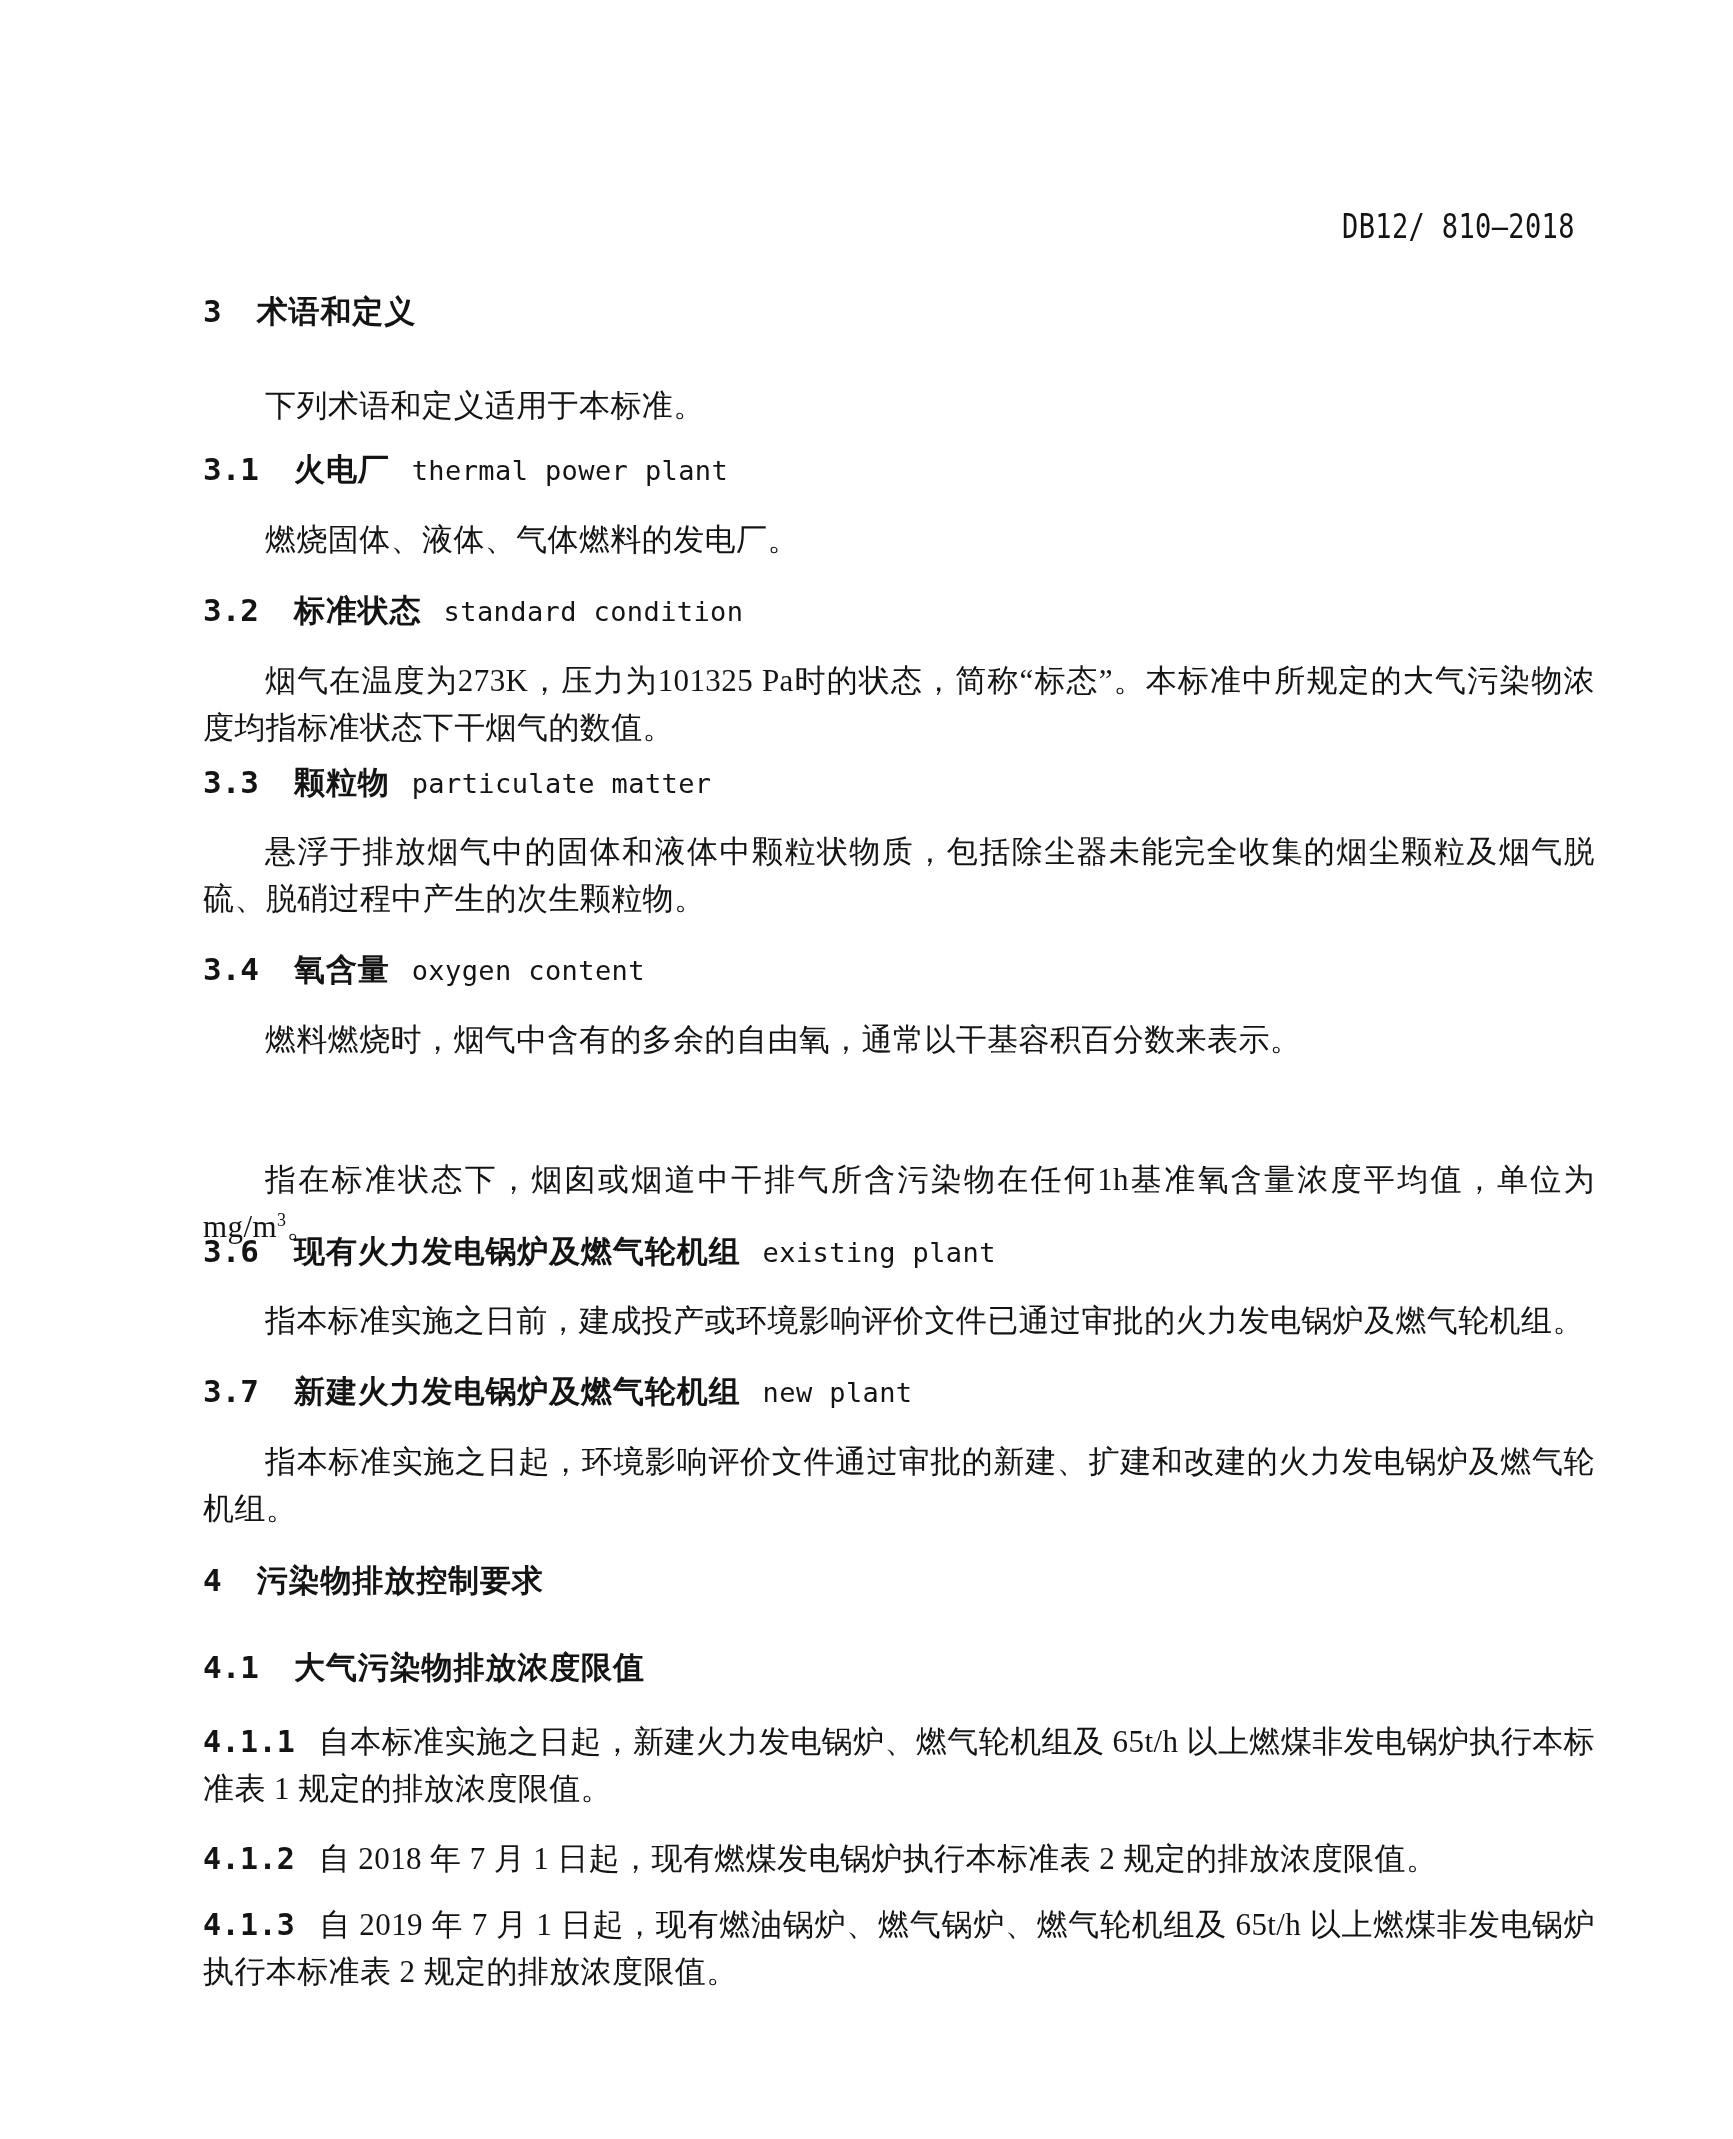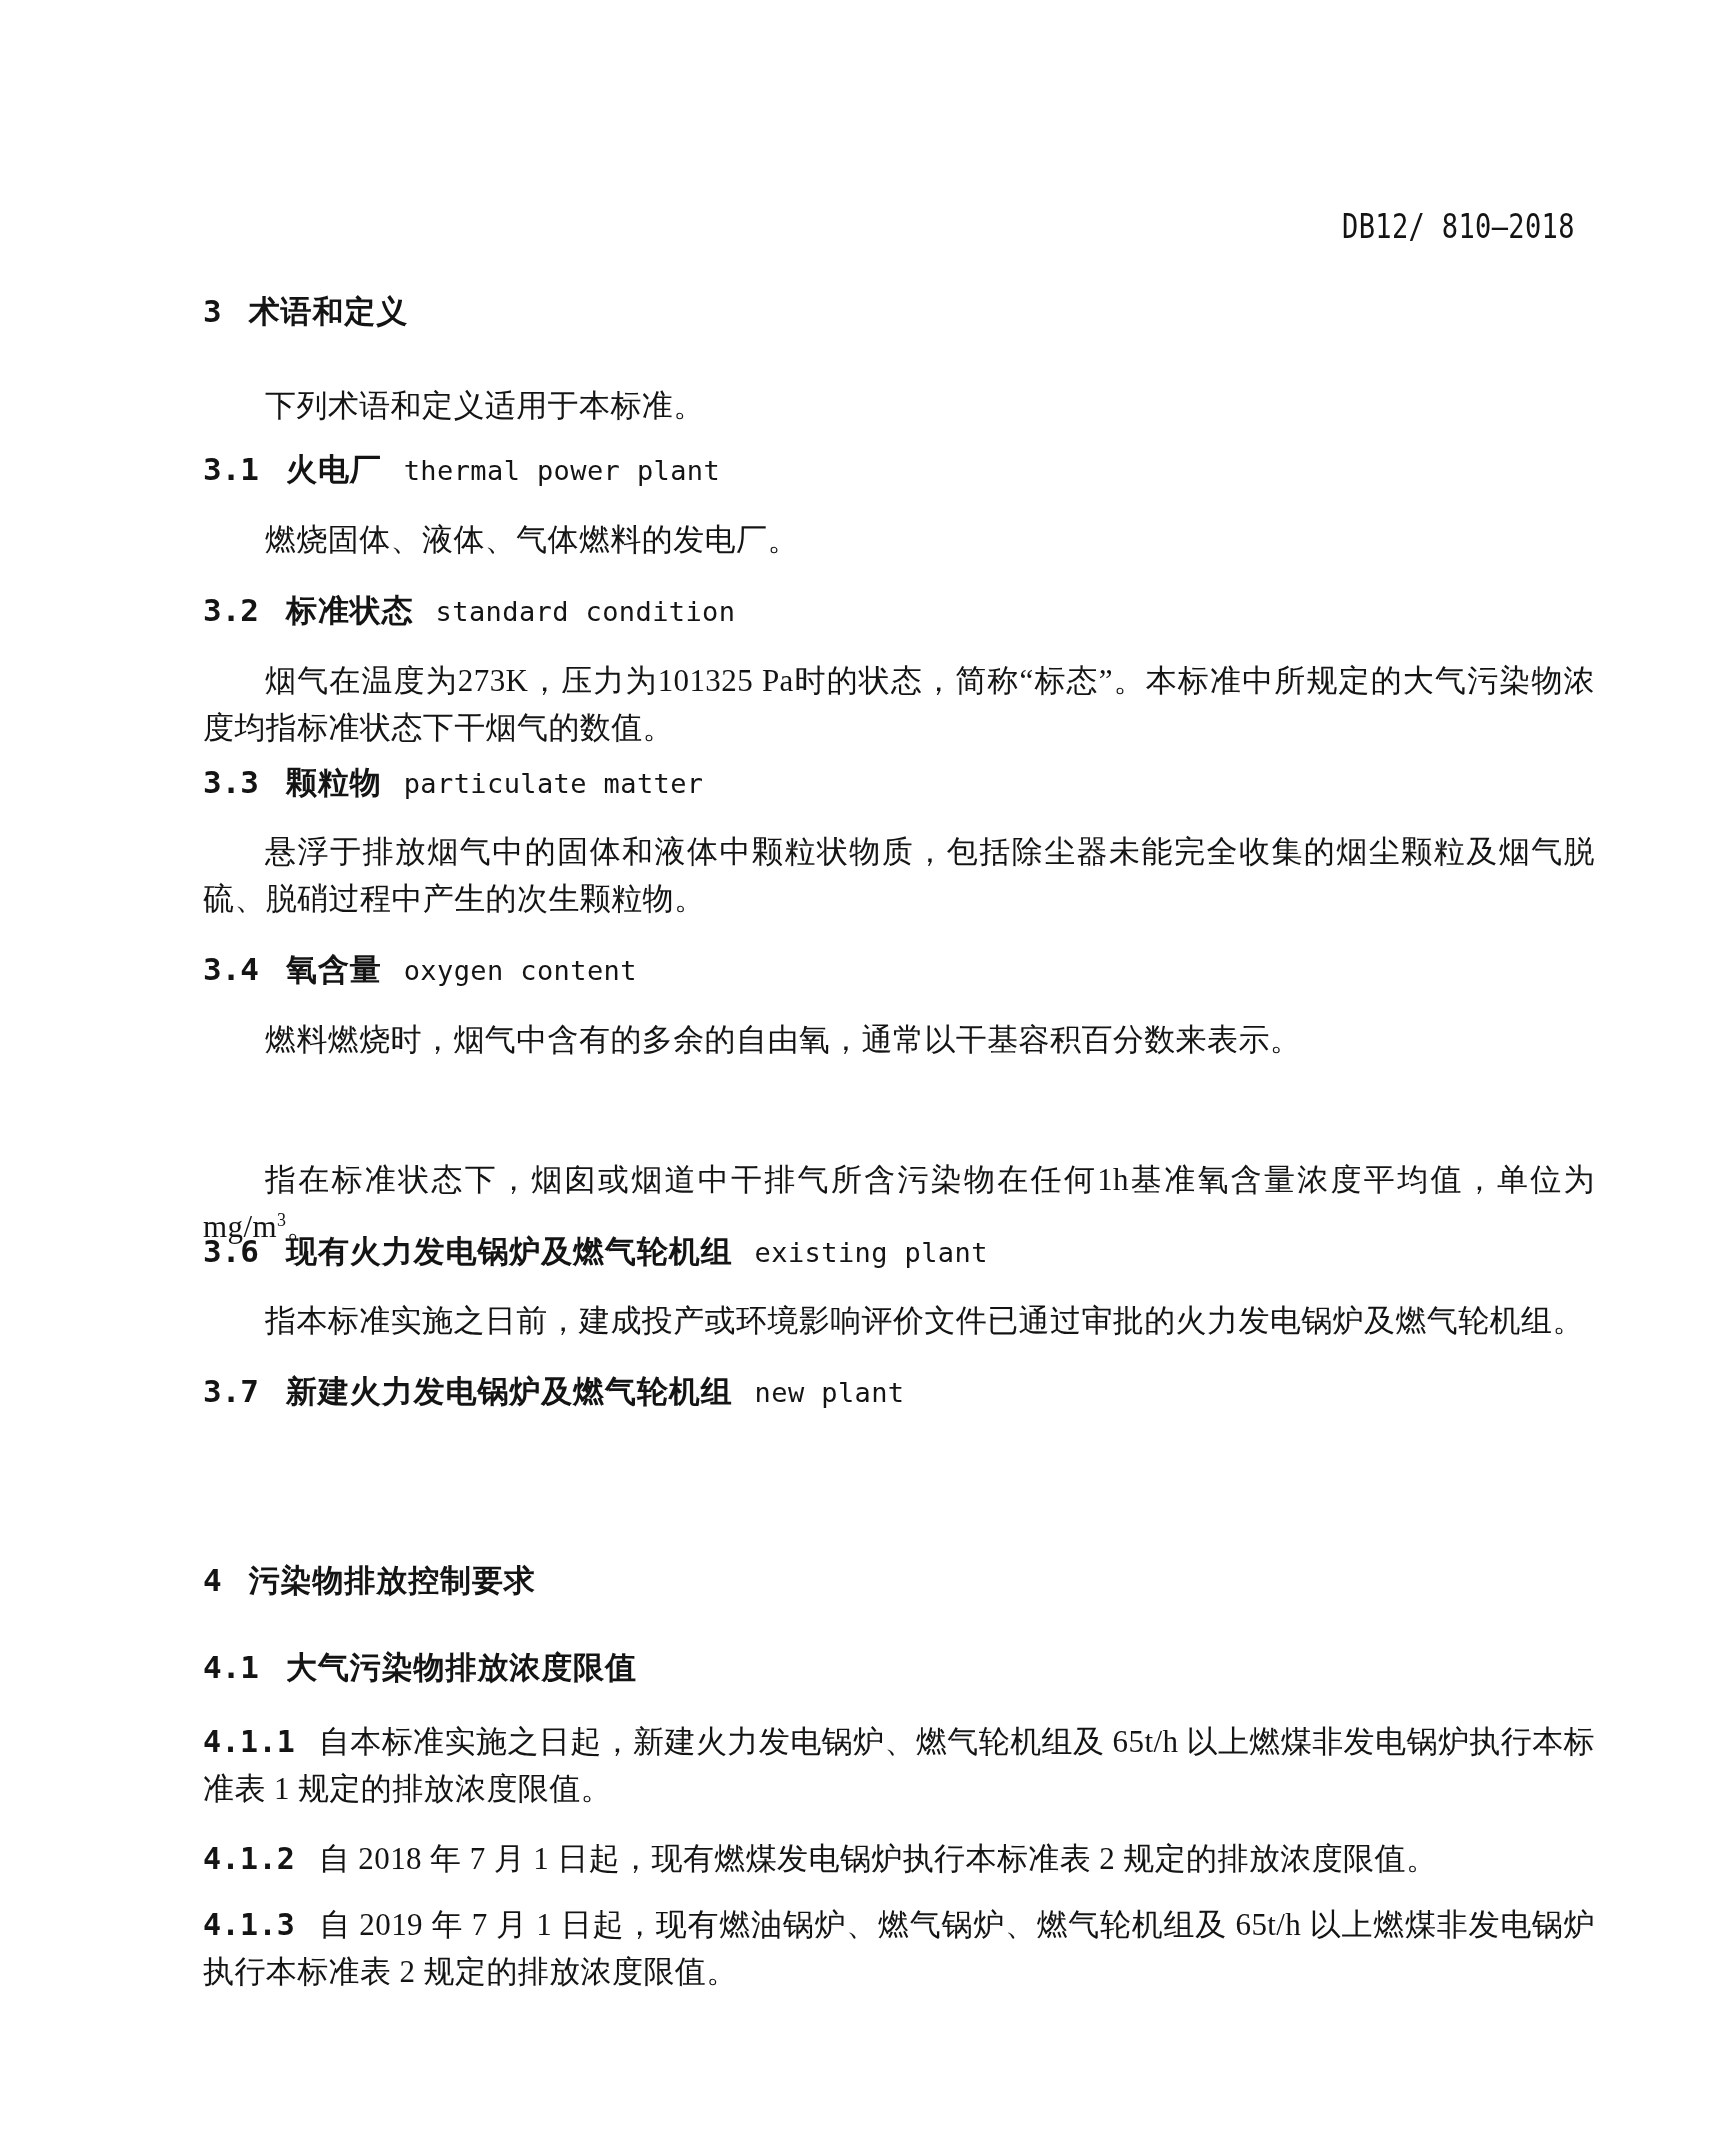--- a/index.html
+++ b/index.html
@@ -25,21 +25,21 @@
     left:203px;
     font-family:"DejaVu Sans","Liberation Sans",sans-serif;
     font-weight:700;
     font-size:31px;line-height:43px;
     white-space:nowrap;
   }
   .h-no{
     font-family:"DejaVu Sans Mono","Liberation Mono",monospace;
     font-weight:700;
   }
-  .h-zh{margin-left:27px;letter-spacing:0.9px;}
+  .h-zh{margin-left:35px;letter-spacing:0.9px;}
   .h-en{
     margin-left:22px;
     font-family:"DejaVu Sans Mono","Liberation Mono",monospace;
     font-weight:400;font-size:27px;letter-spacing:0.4px;
   }
   .para{
     left:203px;width:1392px;
     font-size:31px;line-height:47px;
     text-align:justify;text-justify:inter-character;
     letter-spacing:0.4px;
@@ -93,20 +93,21 @@
   </div>
 
   <div class="abs h-block" style="top:1230px;">
     <span class="h-no">3.6</span><span class="h-zh">现有火力发电锅炉及燃气轮机组</span><span class="h-en">existing plant</span>
   </div>
   <div class="abs para indent" style="top:1297px;">指本标准实施之日前，建成投产或环境影响评价文件已通过审批的火力发电锅炉及燃气轮机组。</div>
 
   <div class="abs h-block" style="top:1370px;">
     <span class="h-no">3.7</span><span class="h-zh">新建火力发电锅炉及燃气轮机组</span><span class="h-en">new plant</span>
   </div>
+  <div class="abs para indent" style="top:1438px;">指本标准实施之日起，环境影响评价文件通过审批的新建、扩建和改建的火力发电锅炉及燃气轮机组。</div>
 
   <div class="abs h-block" style="top:1559px;">
     <span class="h-no">4</span><span class="h-zh">污染物排放控制要求</span>
   </div>
 
   <div class="abs h-block" style="top:1646px;">
     <span class="h-no">4.1</span><span class="h-zh">大气污染物排放浓度限值</span>
   </div>
 
   <div class="abs para" style="top:1718px;">

